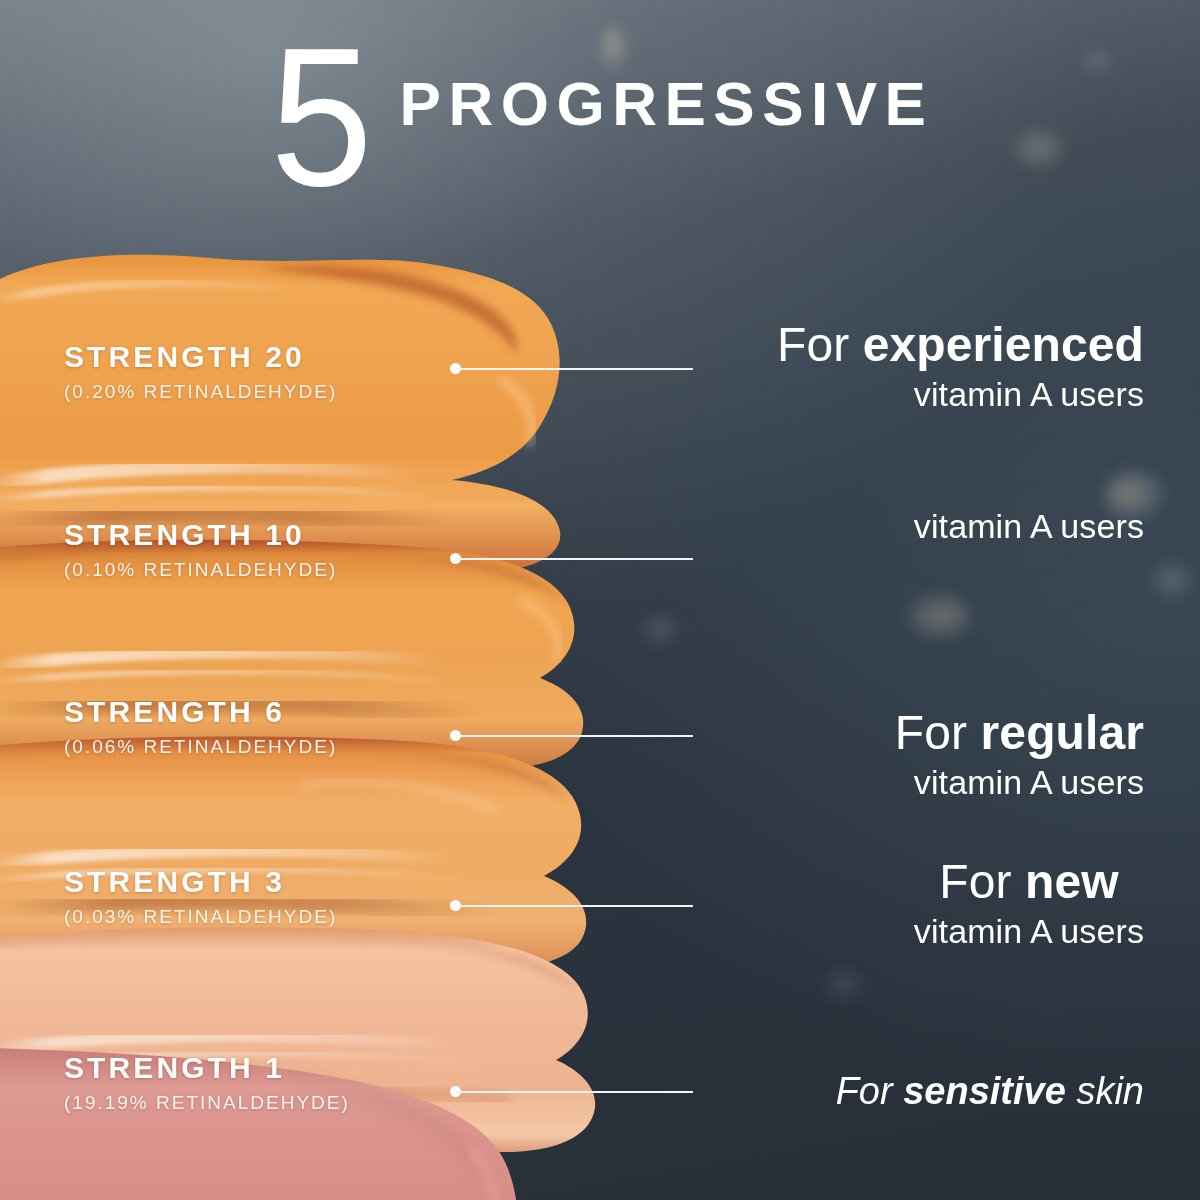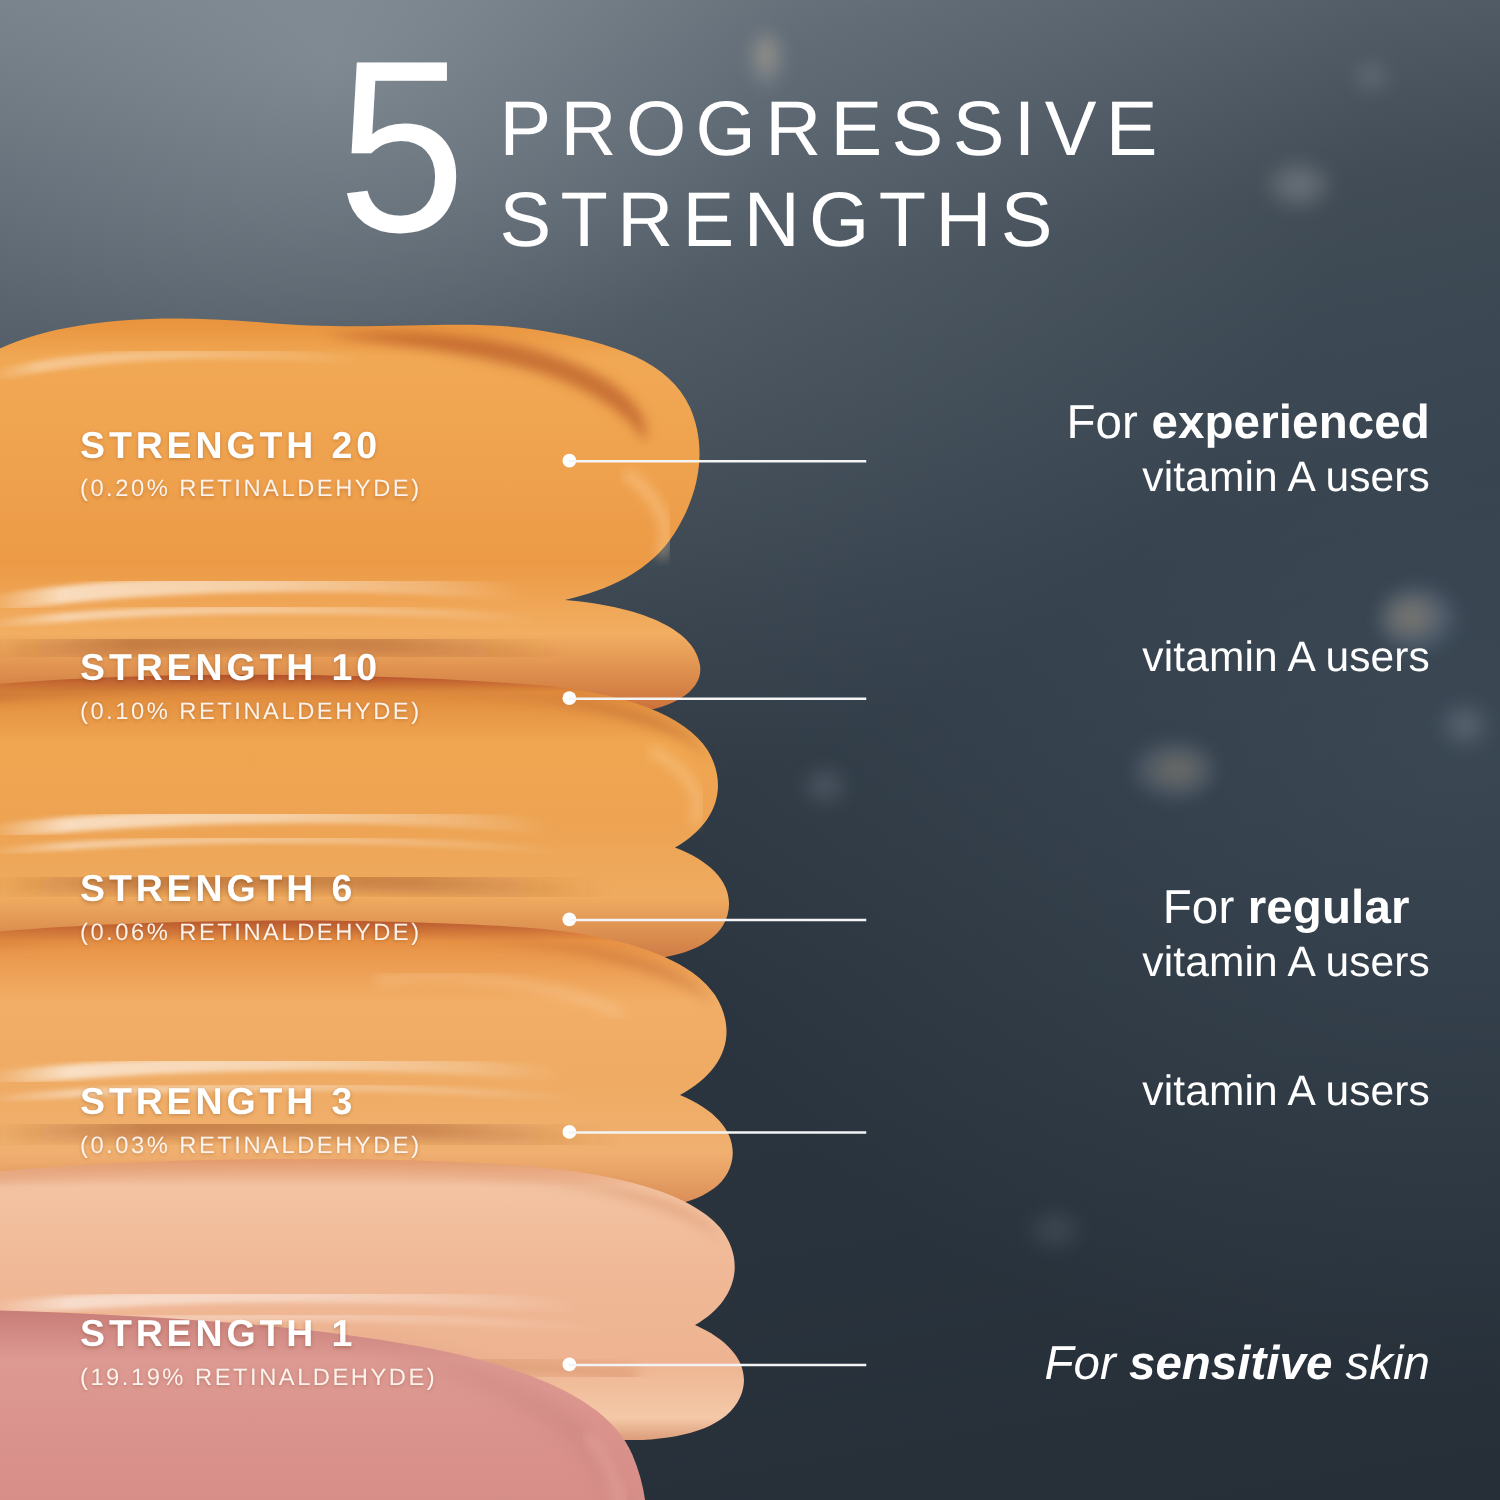--- a/index.html
+++ b/index.html
@@ -45,21 +45,21 @@
     margin-right:26px;
     margin-top:-6px;
     font-family:"Liberation Sans", sans-serif;
     transform:scaleX(0.94);
   }
   #title-lines {
     padding-top:22px;
   }
   .title-line {
     font-size:62px; line-height:1.17;
-    font-weight:400; color:#ffffff;
+    font-weight:700; color:#ffffff;
     letter-spacing:7.5px;
     white-space:nowrap;
     font-family:"Liberation Sans", sans-serif;
   }
 
   
   #swatches {
     position:absolute; left:0; top:248px;
     width:640px; height:952px;
     z-index:2;
@@ -95,21 +95,21 @@
     position:absolute; left:5px; top:9.5px;
     height:2.2px; background:#f2f4f5;
   }
 
   
   .desc {
     position:absolute; right:56px;
     text-align:right; color:#ffffff;
     white-space:nowrap;
   }
-  .desc .l1 { font-size:38px; line-height:1.20; font-weight:300; letter-spacing:0.1px;text-align:center; }
+  .desc .l1 { font-size:48px; line-height:1.20; font-weight:300; letter-spacing:0.1px;text-align:center; }
   .desc .l2 { font-size:34px; line-height:1.22; font-weight:300; letter-spacing:0.1px; }
   .desc b { font-weight:bold; }
   .desc .single { font-size:38px; line-height:1.2; font-weight:300;font-style:italic; }
 </style>
 </head>
 <body>
 
 <div id="stage" class="basefix">
 
   <div class="bokeh" style="left:598px; top:26px; width:30px; height:46px;
@@ -126,21 +126,20 @@
               background:radial-gradient(ellipse at 50% 50%, rgba(196,204,220,0.22), rgba(255,255,255,0) 76%);"></div>
   <div class="bokeh" style="left:1080px; top:46px; width:34px; height:30px;
               background:radial-gradient(ellipse at 50% 50%, rgba(205,212,224,0.20), rgba(255,255,255,0) 76%);"></div>
   <div class="bokeh" style="left:820px; top:966px; width:48px; height:36px;
               background:radial-gradient(ellipse at 50% 50%, rgba(190,198,214,0.16), rgba(255,255,255,0) 78%);"></div>
 
   <div id="header">
     <div id="big-five">5</div>
     <div id="title-lines">
       <div class="title-line">PROGRESSIVE</div>
-      <div class="title-line">STRENGTHS</div>
     </div>
   </div>
 
   <div id="swatches">
     <svg viewBox="0 0 640 952" preserveAspectRatio="none" xmlns="http://www.w3.org/2000/svg">
       <defs>
         <linearGradient id="g20" x1="0" y1="0" x2="0.25" y2="1">
           <stop offset="0%" stop-color="#f0a44f"></stop>
           <stop offset="22%" stop-color="#efa busy"></stop>
           <stop offset="22%" stop-color="#f0a photos"></stop>
@@ -337,20 +336,23 @@
   <div class="row" style="top:867px;">
     <div class="label-block" style="top:0;">
       <div class="strength-name">STRENGTH 3</div>
       <div class="strength-pct">(0.03% RETINALDEHYDE)</div>
     </div>
     <div class="connector" style="left:450px; top:28px; width:248px;">
       <span class="dot"></span>
       <span class="line" style="width:238px;"></span>
     </div>
     <div class="desc" style="top:-14px;">
+      <div class="l1">
+        <span>For </span><b>new</b>
+      </div>
       <div class="l2">vitamin A users</div>
     </div>
   </div>
 
   <div class="row" style="top:1053px;">
     <div class="label-block" style="top:0;">
       <div class="strength-name">STRENGTH 1</div>
       <div class="strength-pct">(19.19% RETINALDEHYDE)</div>
     </div>
     <div class="connector" style="left:450px; top:28px; width:248px;">

